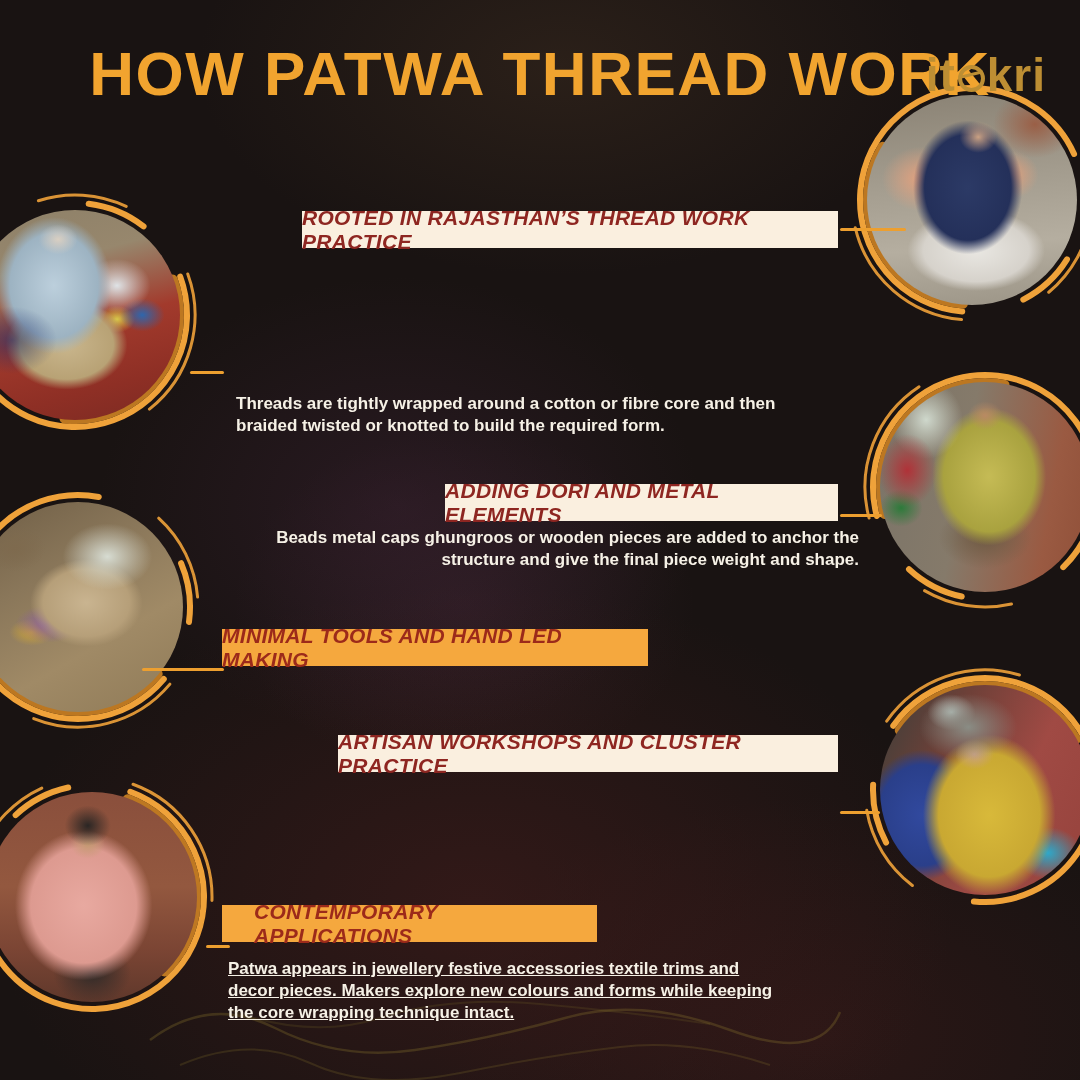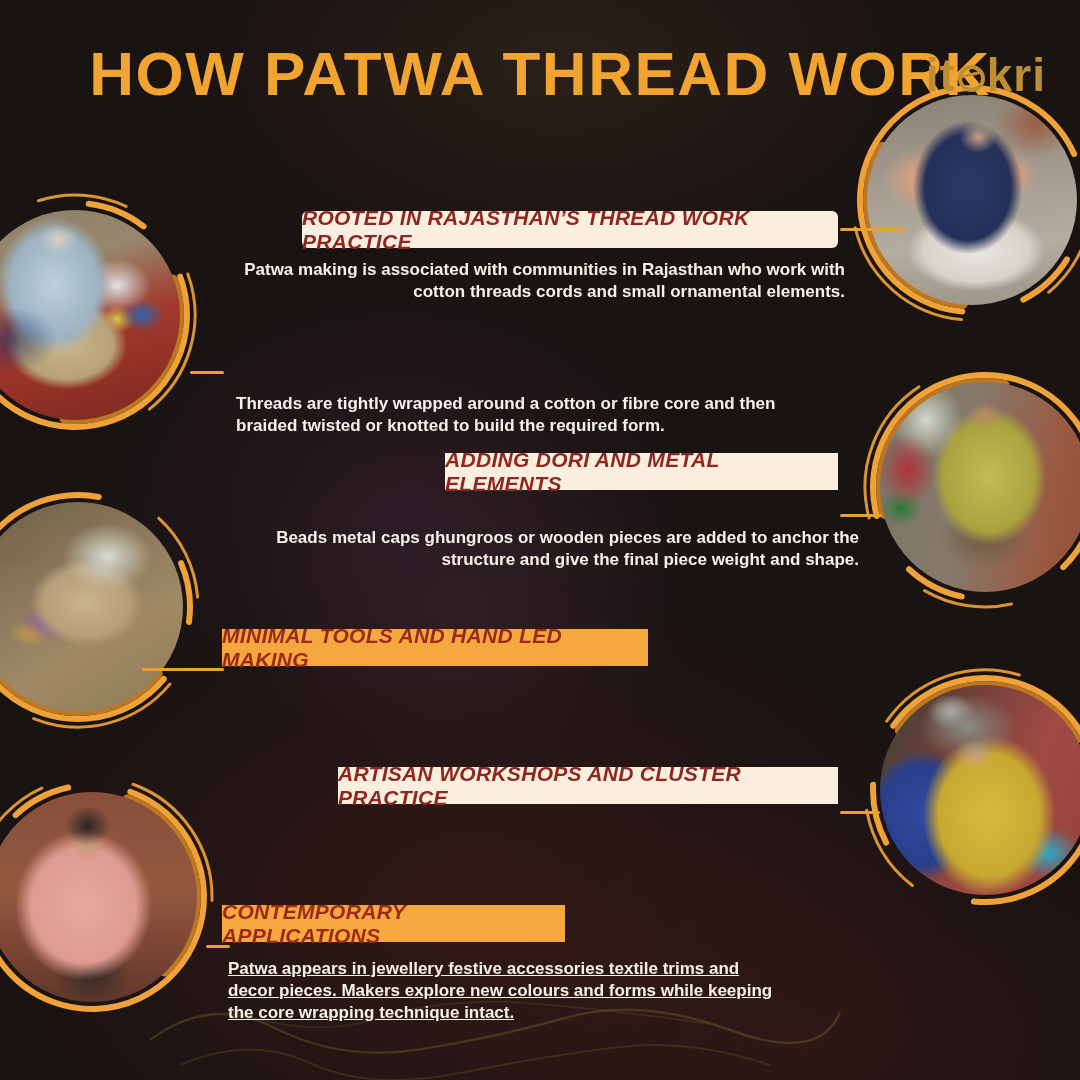--- a/index.html
+++ b/index.html
@@ -23,26 +23,26 @@
   .logo{position:absolute;right:34px;top:48px;display:flex;align-items:center;
     color:#BD8E33;font-weight:bold;font-size:46px;letter-spacing:1px;}
   .logo-o{display:inline-block;width:19px;height:19px;border:4.5px solid #BD8E33;
     border-radius:50%;margin:6px 2px 0 2px;position:relative;}
   .logo-o::after{content:"";position:absolute;left:-2px;right:-2px;top:4px;height:3px;background:#BD8E33;transform:rotate(-14deg);}
   
   .hbox{position:absolute;display:flex;align-items:center;justify-content:center;
     font-weight:bold;font-style:italic;font-size:21px;letter-spacing:.3px;height:37px;}
   .hbox.cream{background:#FAEFDF;color:#8E2621;}
   .hbox.orange{background:#F5A83E;color:#9C2A1A;}
-  .hb1{left:302px;top:211px;width:536px;border-radius:6px;}
+  .hb1{left:302px;top:211px;width:536px;}
   .hb2{left:222px;top:340px;width:320px;}
-  .hb3{left:445px;top:453px;width:393px;}
+  .hb3{left:445px;top:484px;width:393px;}
   .hb4{left:222px;top:629px;width:426px;}
-  .hb5{left:338px;top:767px;width:500px;}
-  .hb6{left:222px;top:905px;width:343px;}
+  .hb5{left:338px;top:735px;width:500px;}
+  .hb6{left:222px;top:905px;width:343px;padding-left:32px;}
   
   .para{position:absolute;color:#F6F1E6;font-weight:bold;font-size:17px;line-height:1.28;}
   .para.r{text-align:right;}
   .p1{right:235px;top:259px;width:618px;}
   .p2{left:220px;top:393px;width:548px;margin-left:16px;}
   .p3{right:221px;top:527px;width:600px;}
   .p4{left:222px;top:684px;width:470px;}
   .p5{right:235px;top:818px;width:615px;}
   .p6{left:228px;top:958px;width:560px;text-decoration:underline;}
   
@@ -187,21 +187,20 @@
   <div class="conn c1"></div>
   <div class="conn c2"></div>
   <div class="conn c3"></div>
   <div class="conn c4"></div>
   <div class="conn c5"></div>
   <div class="conn c6"></div>
 
   <div class="hbox cream hb1">
     <span>ROOTED IN RAJASTHAN’S THREAD WORK PRACTICE</span>
   </div>
-  <div class="para r p1">Patwa making is associated with communities in Rajasthan who work with cotton threads cords and small ornamental elements.</div>
 
   <div class="para p2">Threads are tightly wrapped around a cotton or fibre core and then braided twisted or knotted to build the required form.</div>
 
   <div class="hbox cream hb3">
     <span>ADDING DORI AND METAL ELEMENTS</span>
   </div>
   <div class="para r p3">Beads metal caps ghungroos or wooden pieces are added to anchor the structure and give the final piece weight and shape.</div>
 
   <div class="hbox orange hb4">
     <span>MINIMAL TOOLS AND HAND LED MAKING</span>

